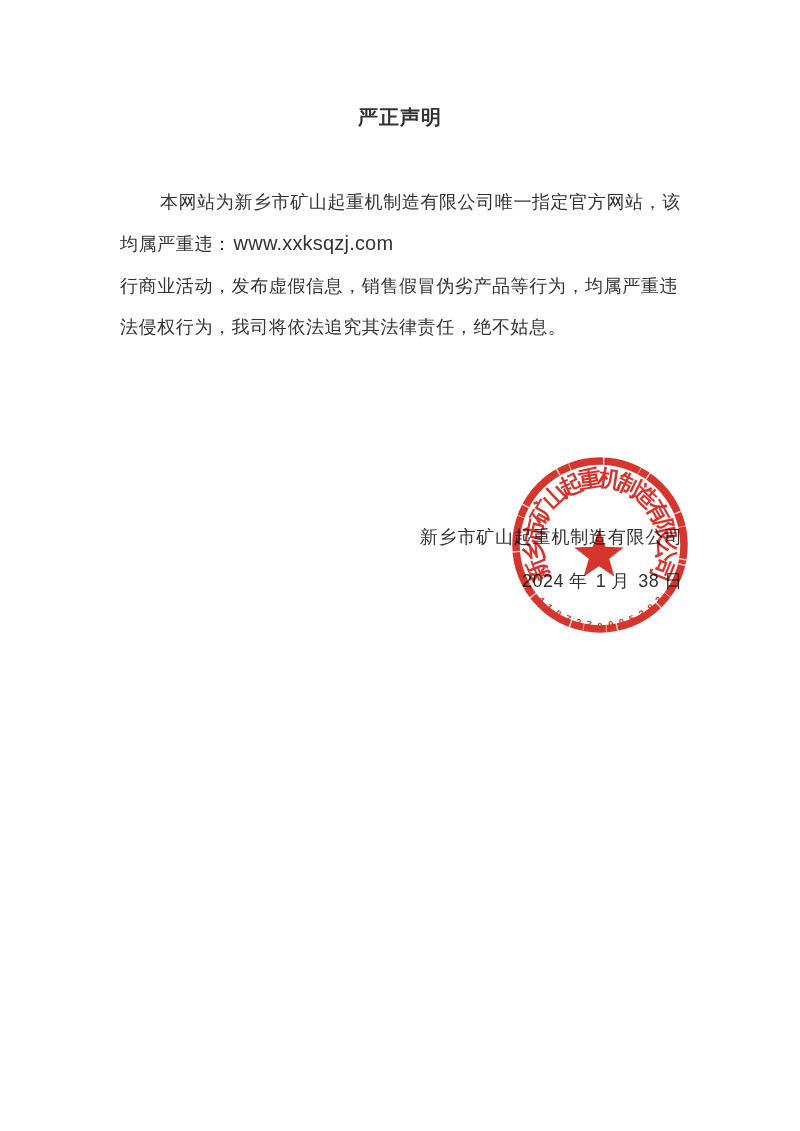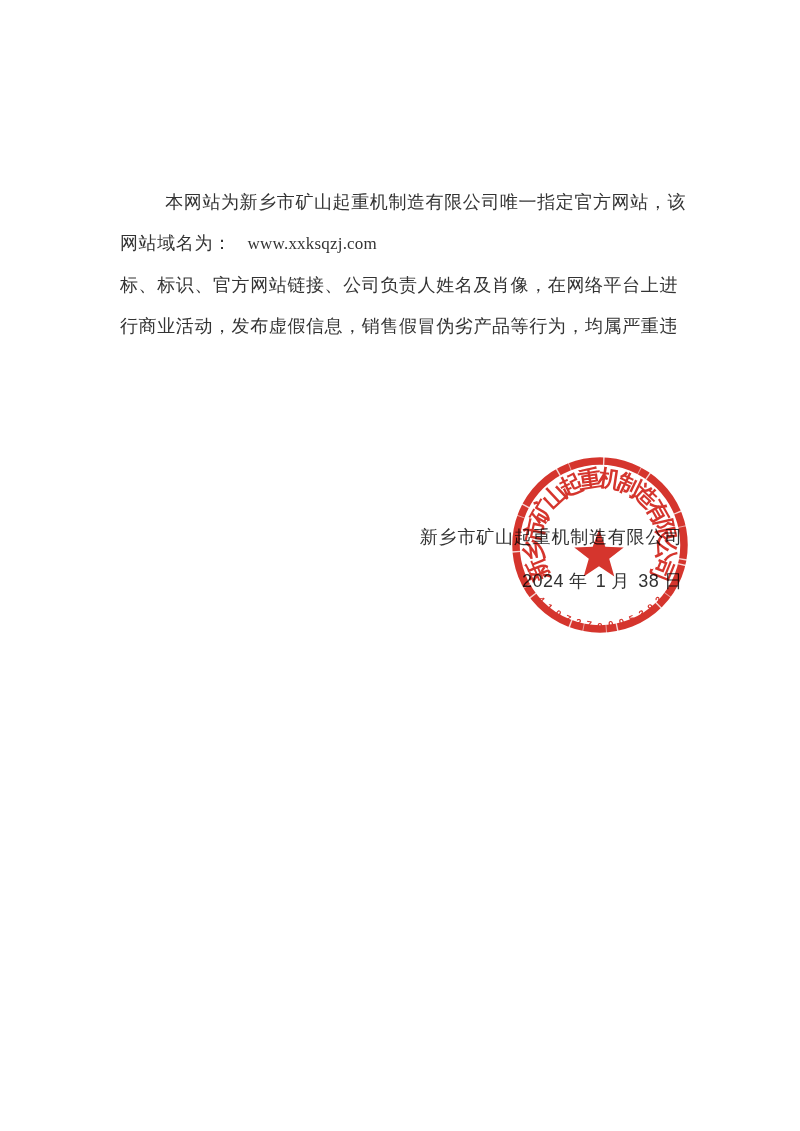--- a/index.html
+++ b/index.html
@@ -27,26 +27,26 @@
   .body-text {
     position: absolute;
     top: 182px;
     left: 120px;
     width: 566px;
     font-size: 18px;
     line-height: 41.4px;
     letter-spacing: 0.6px;
   }
   .line { white-space: nowrap; }
-  .indent { text-indent: 40px; text-align: right; }
+  .indent { text-indent: 40px; }
   .domain {
-    font-family: Liberation Serif, serif;
-    font-size: 17px;
+    font-family: Liberation Sans, sans-serif;
+    font-size: 20px;
     letter-spacing: 0.2px;
-    margin-left: 16px;
+    margin-left: 2px;
   }
   .signature {
     position: absolute;
     top: 515px;
     right: 117px;
     text-align: right;
     font-size: 18px;
     line-height: 44px;
     letter-spacing: 0.8px;
     white-space: nowrap;
@@ -78,26 +78,27 @@
     font-size: 9.5px;
     font-weight: bold;
     text-anchor: middle;
   }
 </style>
 </head>
 <body>
 
 <div class="page" style="color: rgb(51, 51, 51);">
 
+  <h1 class="doc-title">严正声明</h1>
 
   <div class="body-text">
     <div class="line indent">本网站为新乡市矿山起重机制造有限公司唯一指定官方网站，该</div>
-    <div class="line"><span>网站域名为：</span><span class="domain">www.xxksqzj.com</span></div>
-    <div class="line">标、标识、官方网站链接、公司负责人姓名及肖像，在网络平台上进</div>
+    <div class="line"><span>均属严重违：</span><span class="domain">www.xxksqzj.com</span></div>
     <div class="line">行商业活动，发布虚假信息，销售假冒伪劣产品等行为，均属严重违</div>
+    <div class="line">法侵权行为，我司将依法追究其法律责任，绝不姑息。</div>
   </div>
 
   <div class="signature">
     <div class="company-line">新乡市矿山起重机制造有限公司</div>
     <div class="date-line"><span class="num">2024</span><span class="unit">年</span><span class="num">1</span><span class="unit">月</span><span class="num">38</span><span class="unit">日</span></div>
   </div>
 
   <svg class="seal" viewBox="0 0 180 180" xmlns="http://www.w3.org/2000/svg">
     <circle cx="90" cy="90" r="84" fill="none" stroke-width="7.5" stroke="#d2251d"></circle>
     <polygon points="89,74.5 95.3,91.8 113.7,92.5 99.2,103.8 104.3,121.5 89,111.2 73.7,121.5 78.8,103.8 64.3,92.5 82.7,91.8" fill="#d2251d"></polygon>

